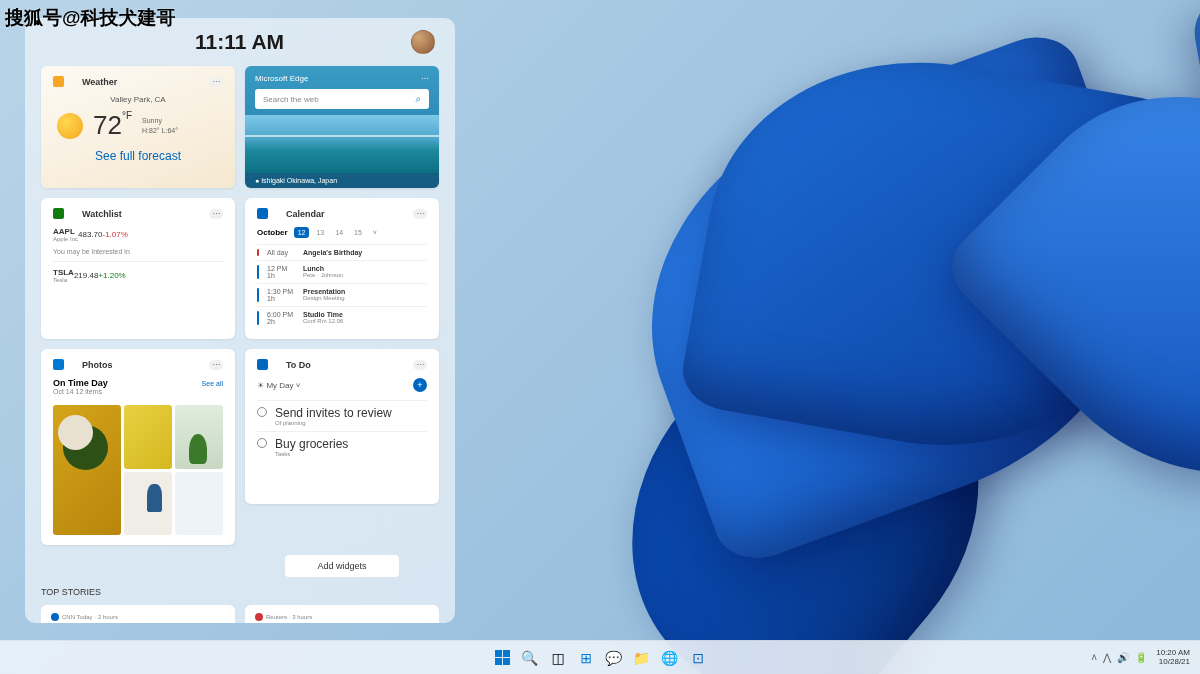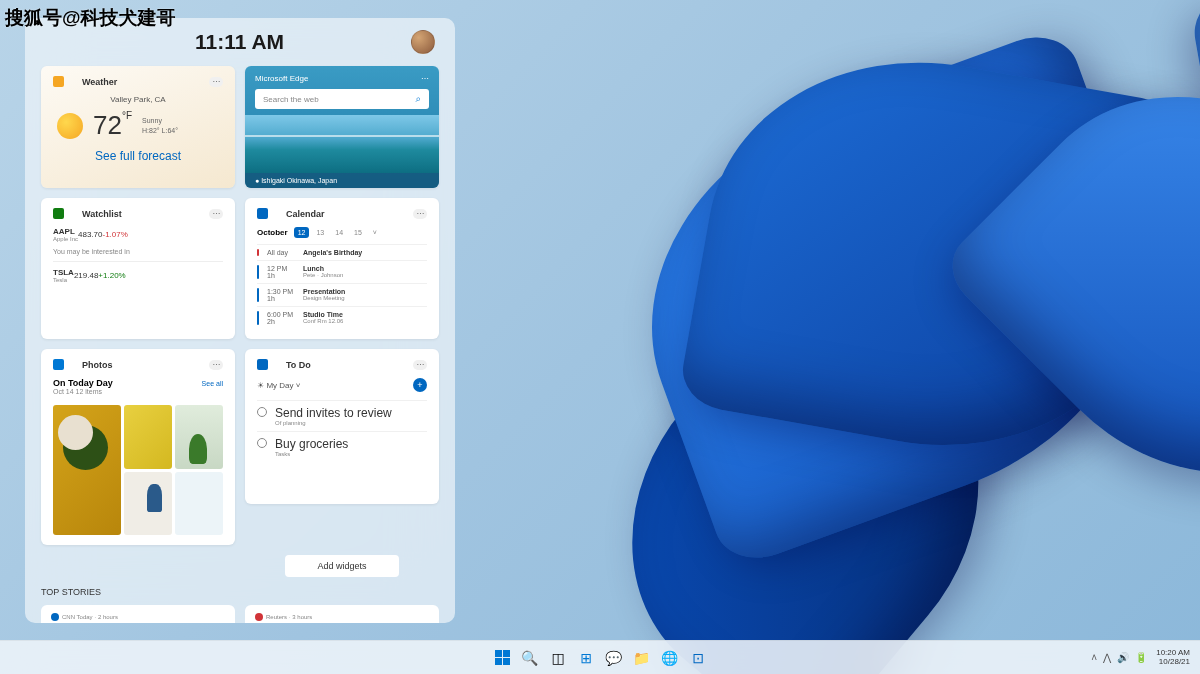--- a/index.html
+++ b/index.html
@@ -271,21 +271,21 @@
     <div class="widget photos">
       <div class="widget-header">
         <div class="widget-title-group">
           <div class="widget-icon" style="background:#0078d4"></div>
           <div class="widget-title">Photos</div>
         </div>
         <div class="widget-menu">⋯</div>
       </div>
       <div class="photos-title-row">
         <div>
-          <div class="photos-heading">On Today Day</div>
+          <div class="photos-heading">On Time Day</div>
           <div class="photos-sub">Oct 14   12 items</div>
         </div>
         <div class="photos-link">See all</div>
       </div>
       <div class="photos-grid">
         <div class="photo ph1"></div>
         <div class="photo ph2"></div>
         <div class="photo ph3"></div>
         <div class="photo ph4"></div>
         <div class="photo ph5"></div>

